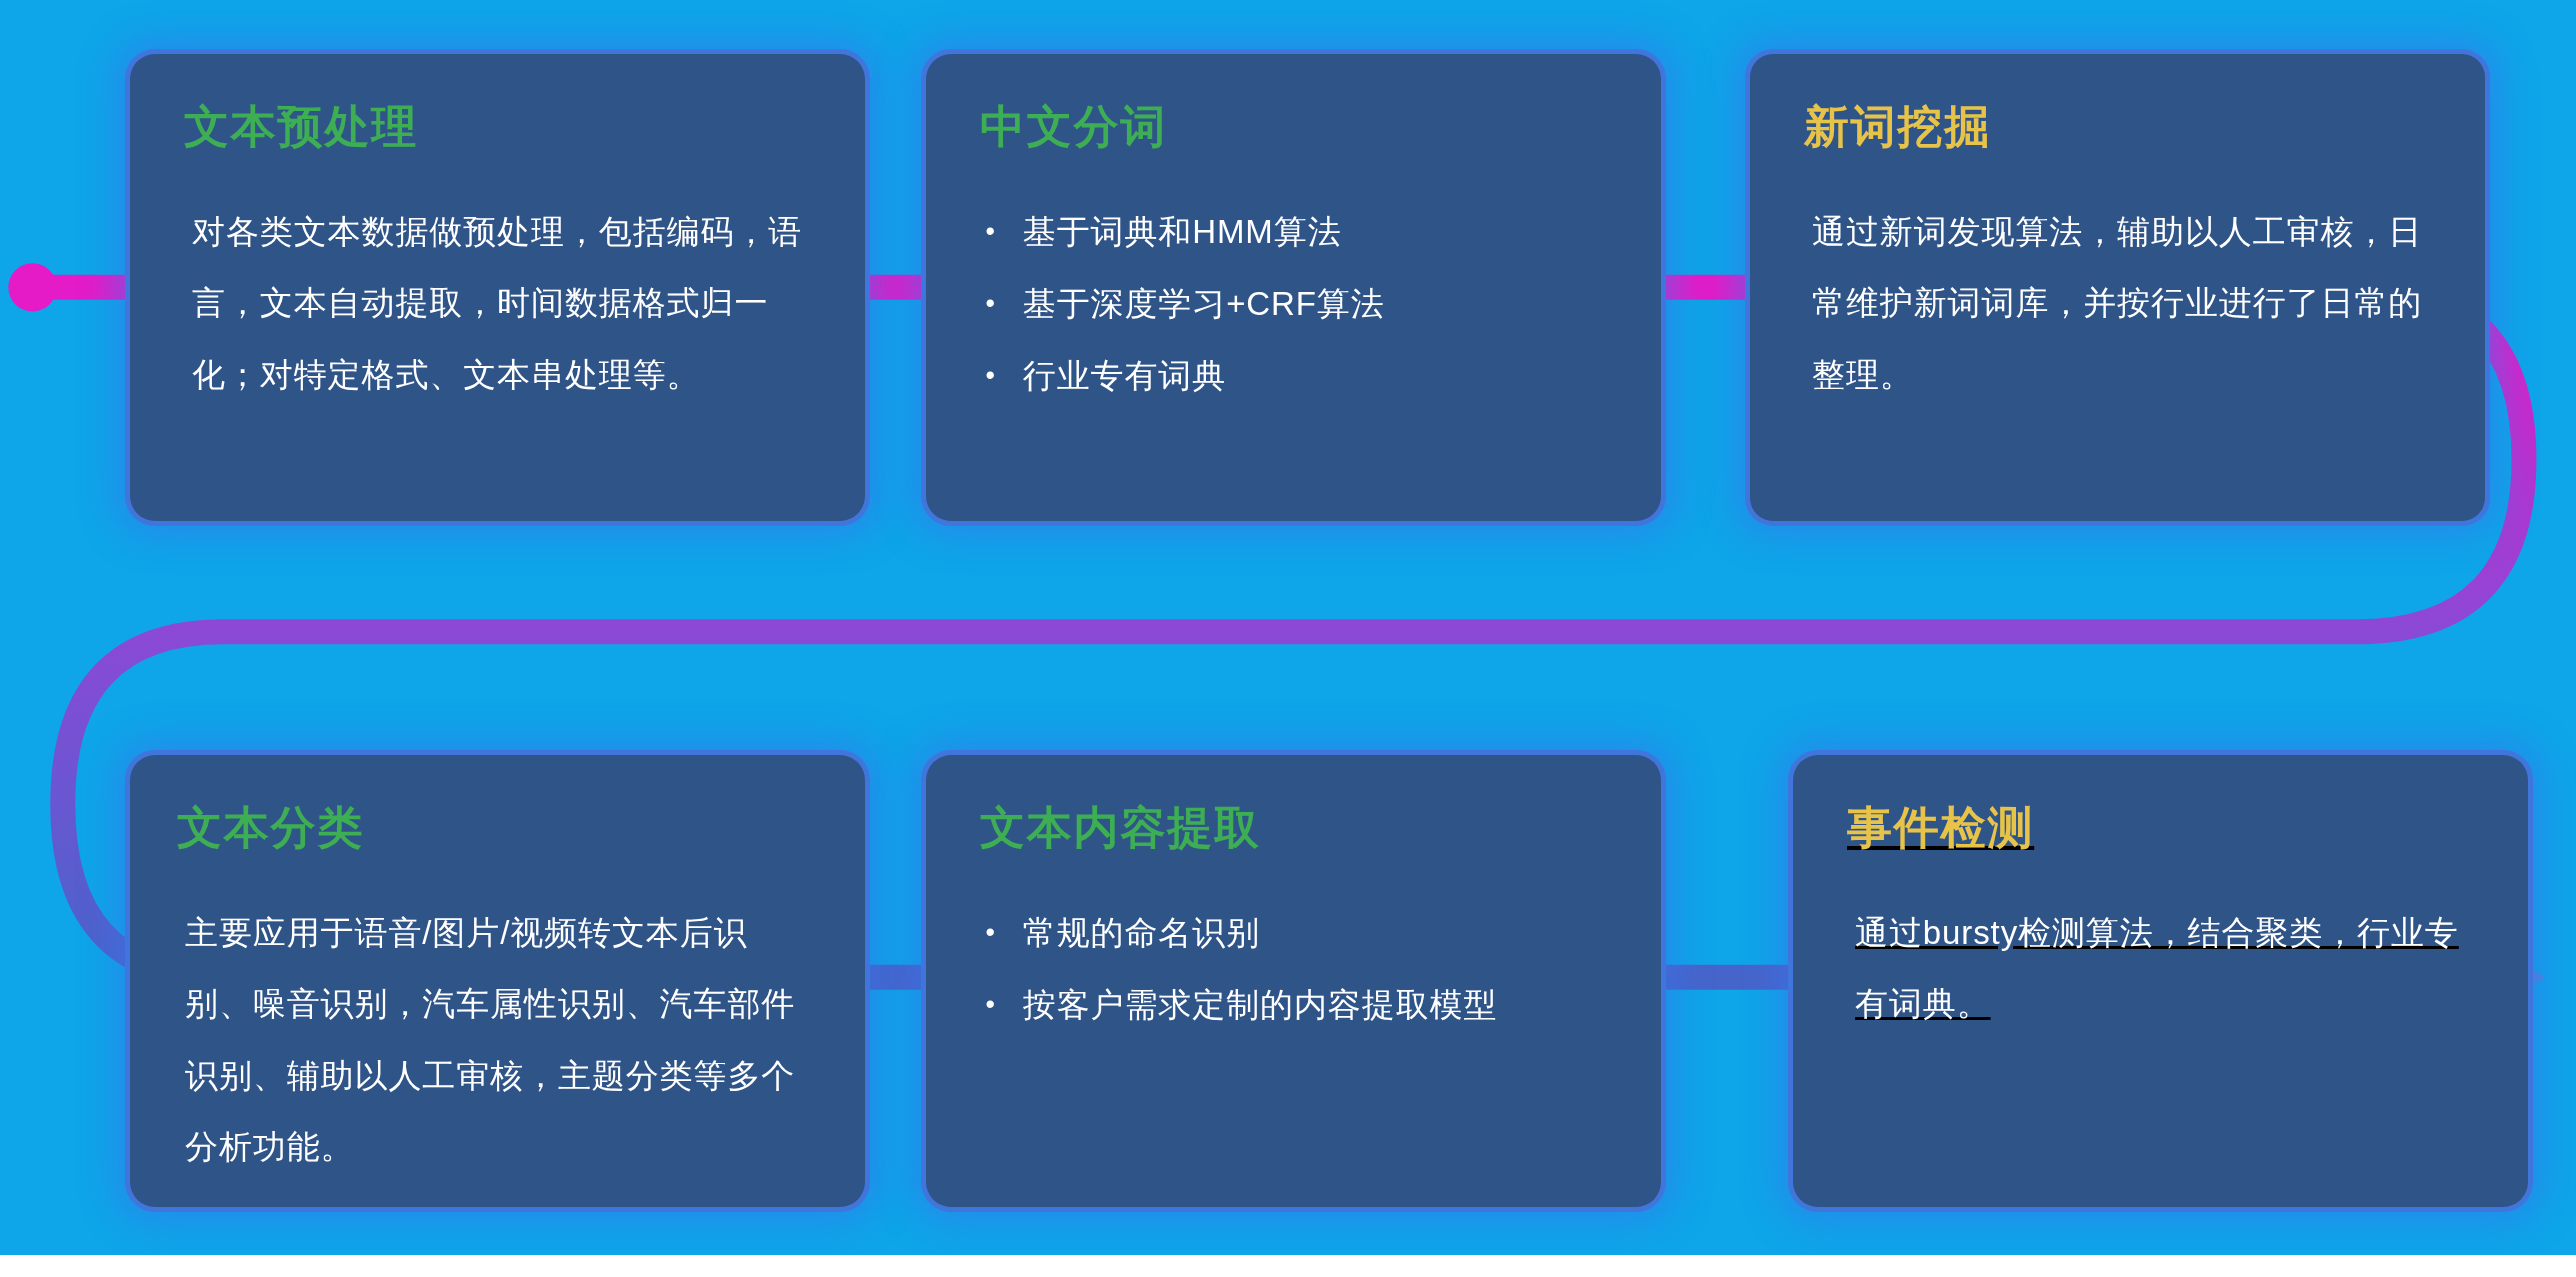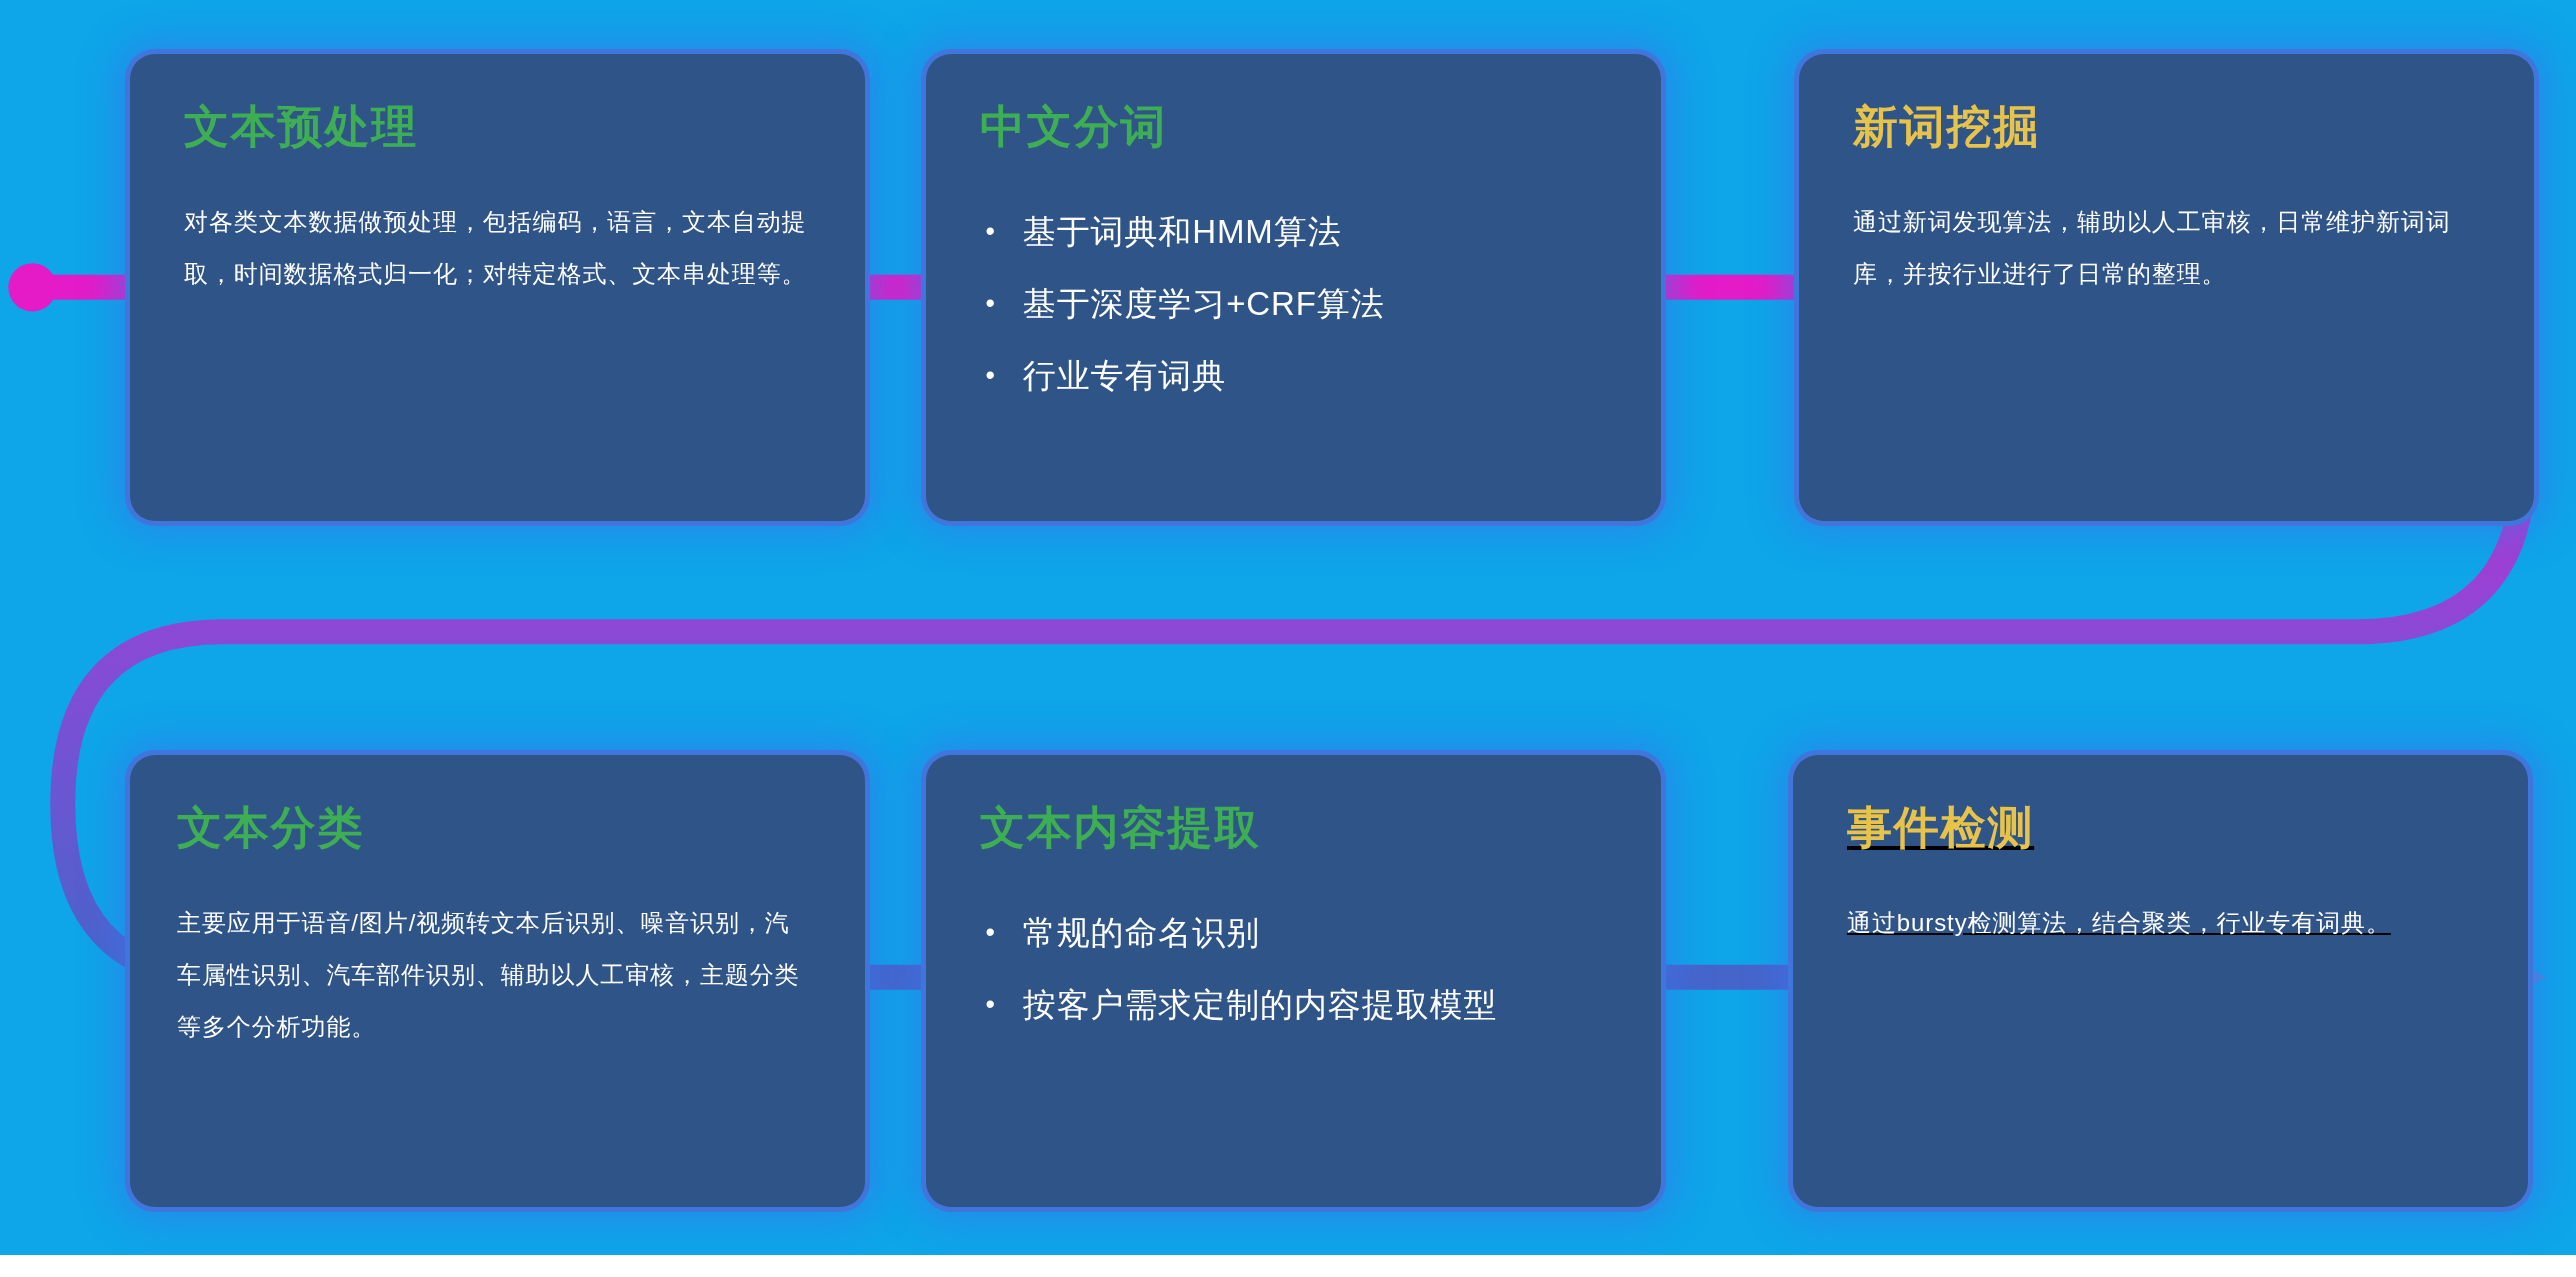--- a/index.html
+++ b/index.html
@@ -31,22 +31,22 @@
     box-shadow: 0 0 32px 10.7px rgba(56, 118, 236, 0.5);
     padding: 43px 54px;
   }
   .card-title {
     margin: 0 0 39px 0;
     font-size: 45px;
     font-weight: bold;
     letter-spacing: 1.8px;
   }
   .card-body {
-    margin: 0;
-    font-size: 24px;
+    margin: 8px;
+    font-size: 33px;
     line-height: 2.16;
     color: #ffffff;
     letter-spacing: 0.9px;
   }
   .card-list {
     margin: 0;
     padding: 0;
     list-style: none;
     font-size: 33px;
     line-height: 2.16;
@@ -55,21 +55,21 @@
   }
   .card-list li { display: flex; }
   .bullet-marker {
     flex: 0 0 auto;
     margin: 0 27px 0 5.4px;
     font-size: 27px;
     line-height: 2.66;
   }
   .pos-1 { left: 125px;  top: 49px;  width: 745px; height: 477px; }
   .pos-2 { left: 921px; top: 49px;  width: 745px; height: 477px; }
-  .pos-3 { left: 1794px; top: 49px;  width: 745px; height: 477px; }
+  .pos-3 { left: 1745px; top: 49px;  width: 745px; height: 477px; border-radius: 28px; }
   .pos-4 { left: 125px;  top: 750px; width: 745px; height: 462px; padding-left: 47px; }
   .pos-5 { left: 921px; top: 750px; width: 745px; height: 462px; }
   .pos-6 { left: 1788px; top: 750px; width: 745px; height: 462px; text-decoration: underline; }
 </style>
 </head>
 <body>
 
 <div class="stage">
 
   <svg class="flow-svg" width="2576" height="1277" viewBox="0 0 2886 1431">

